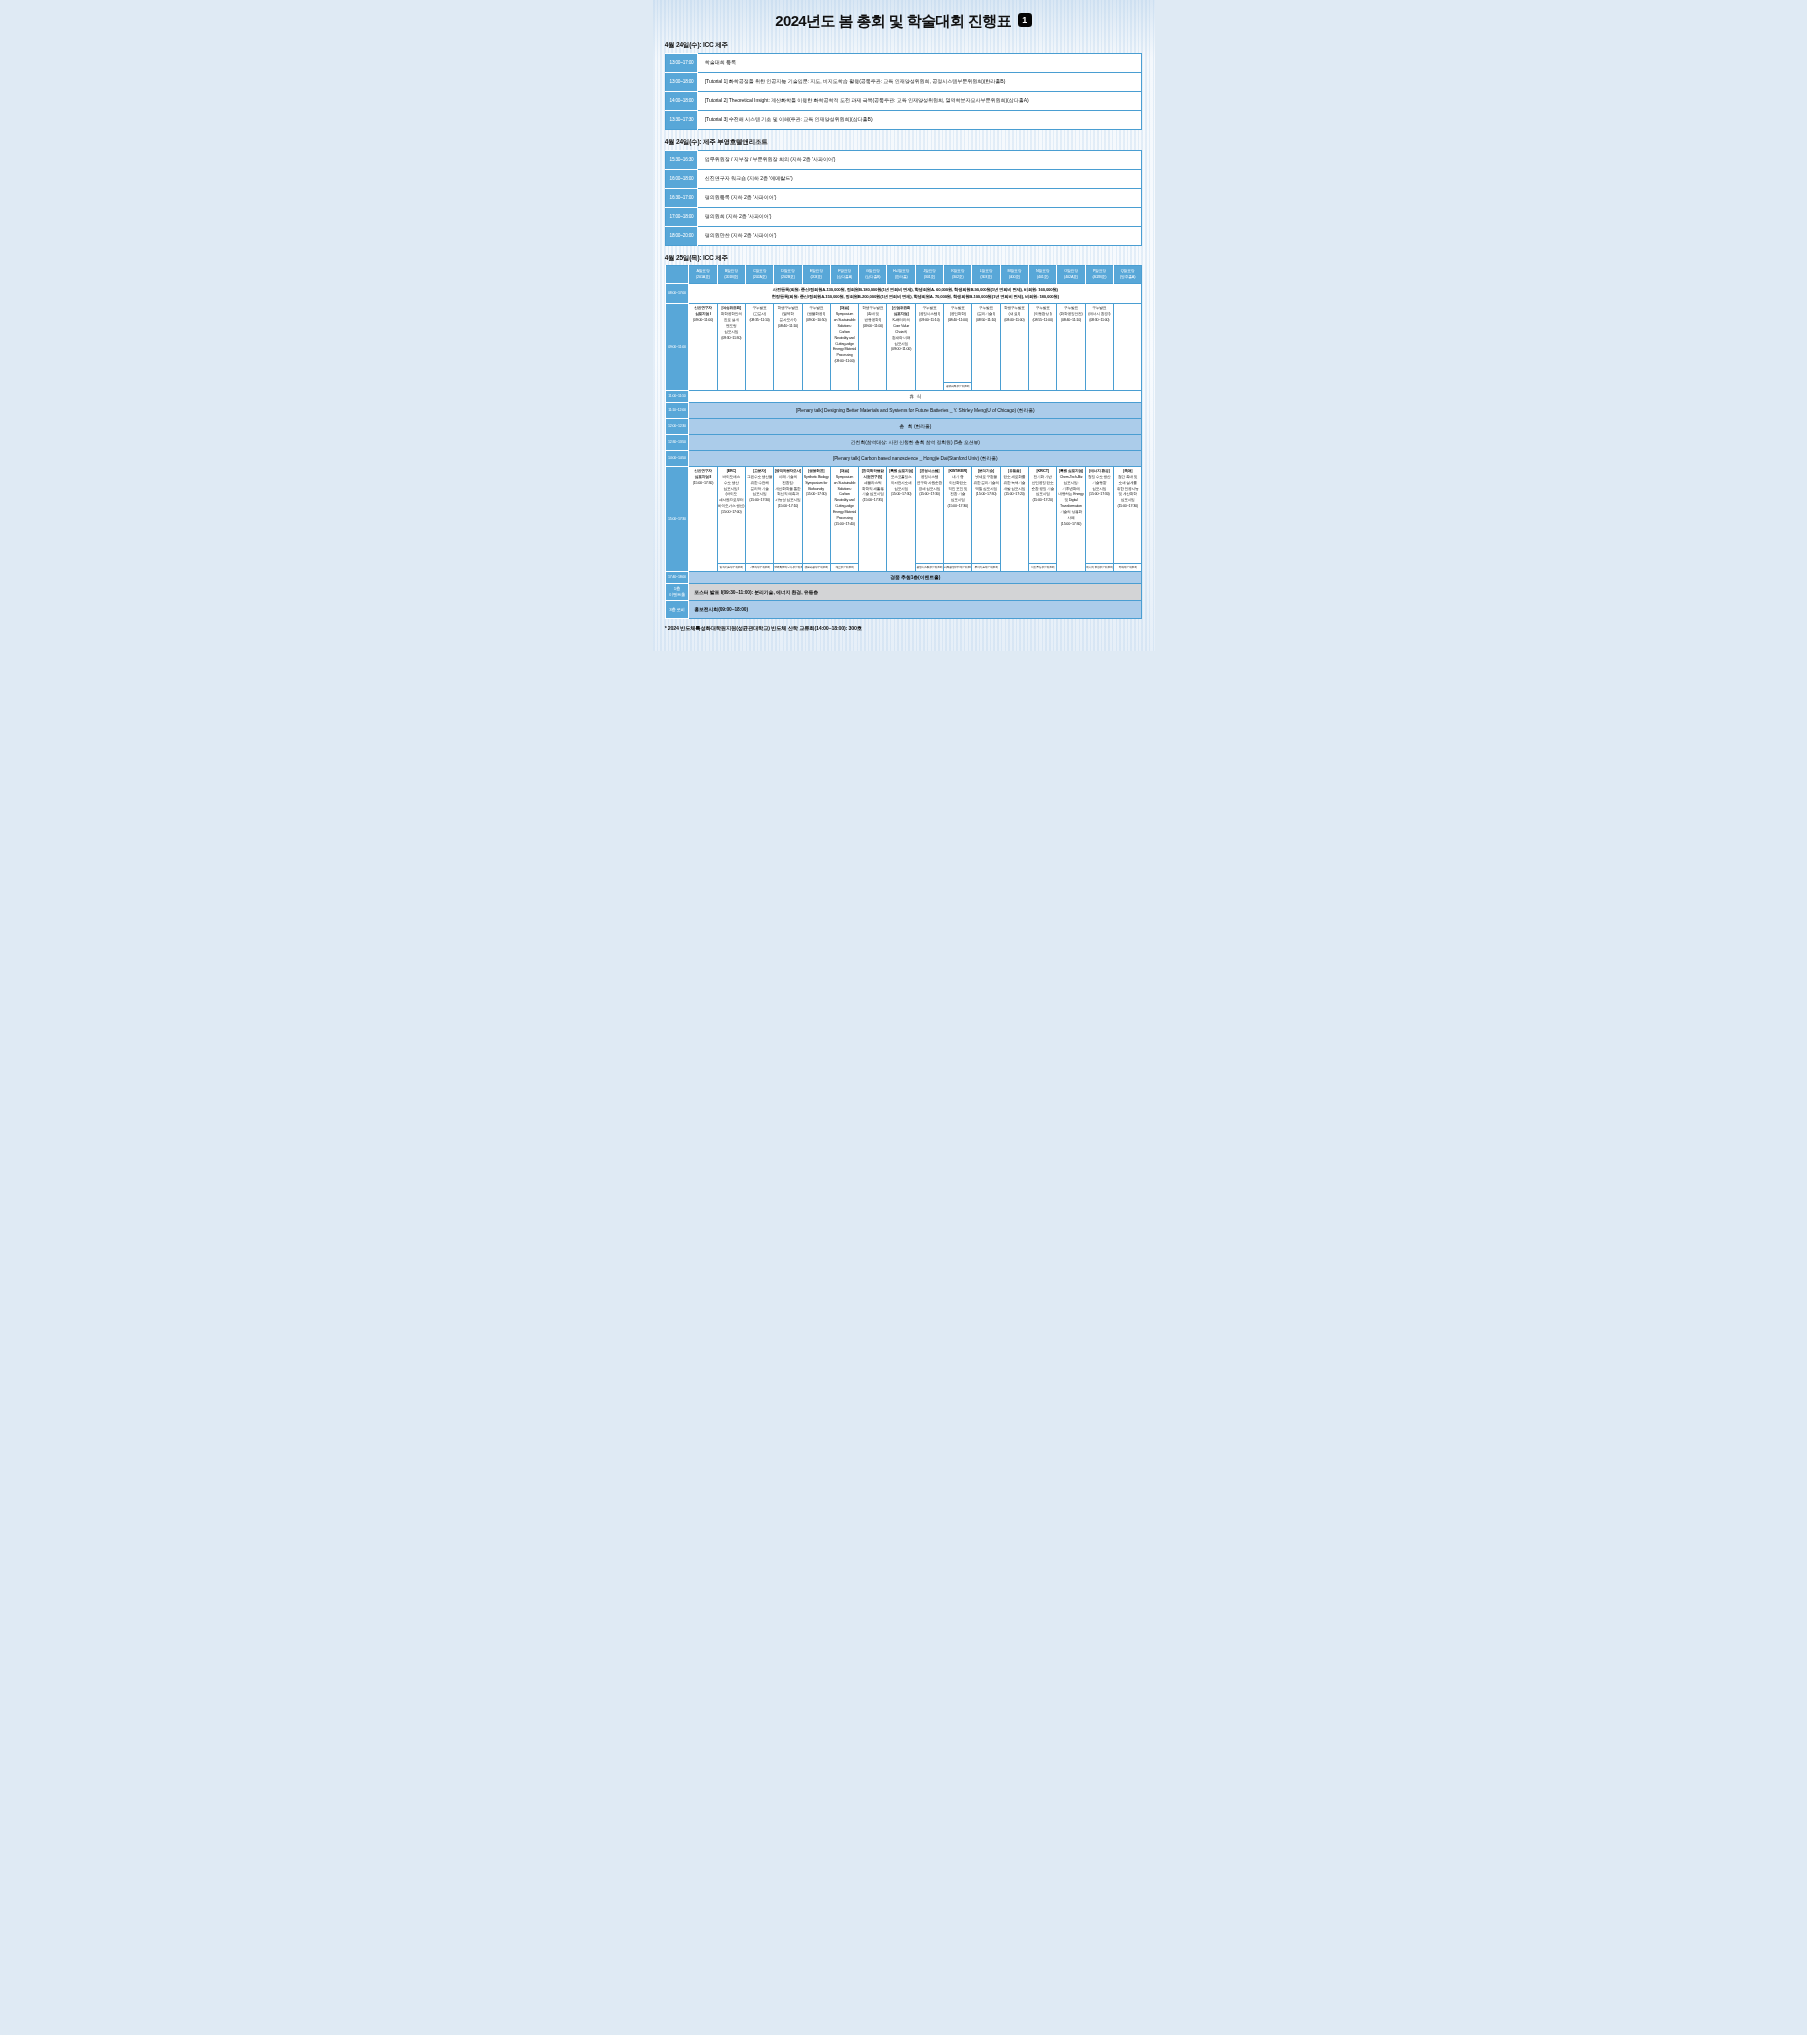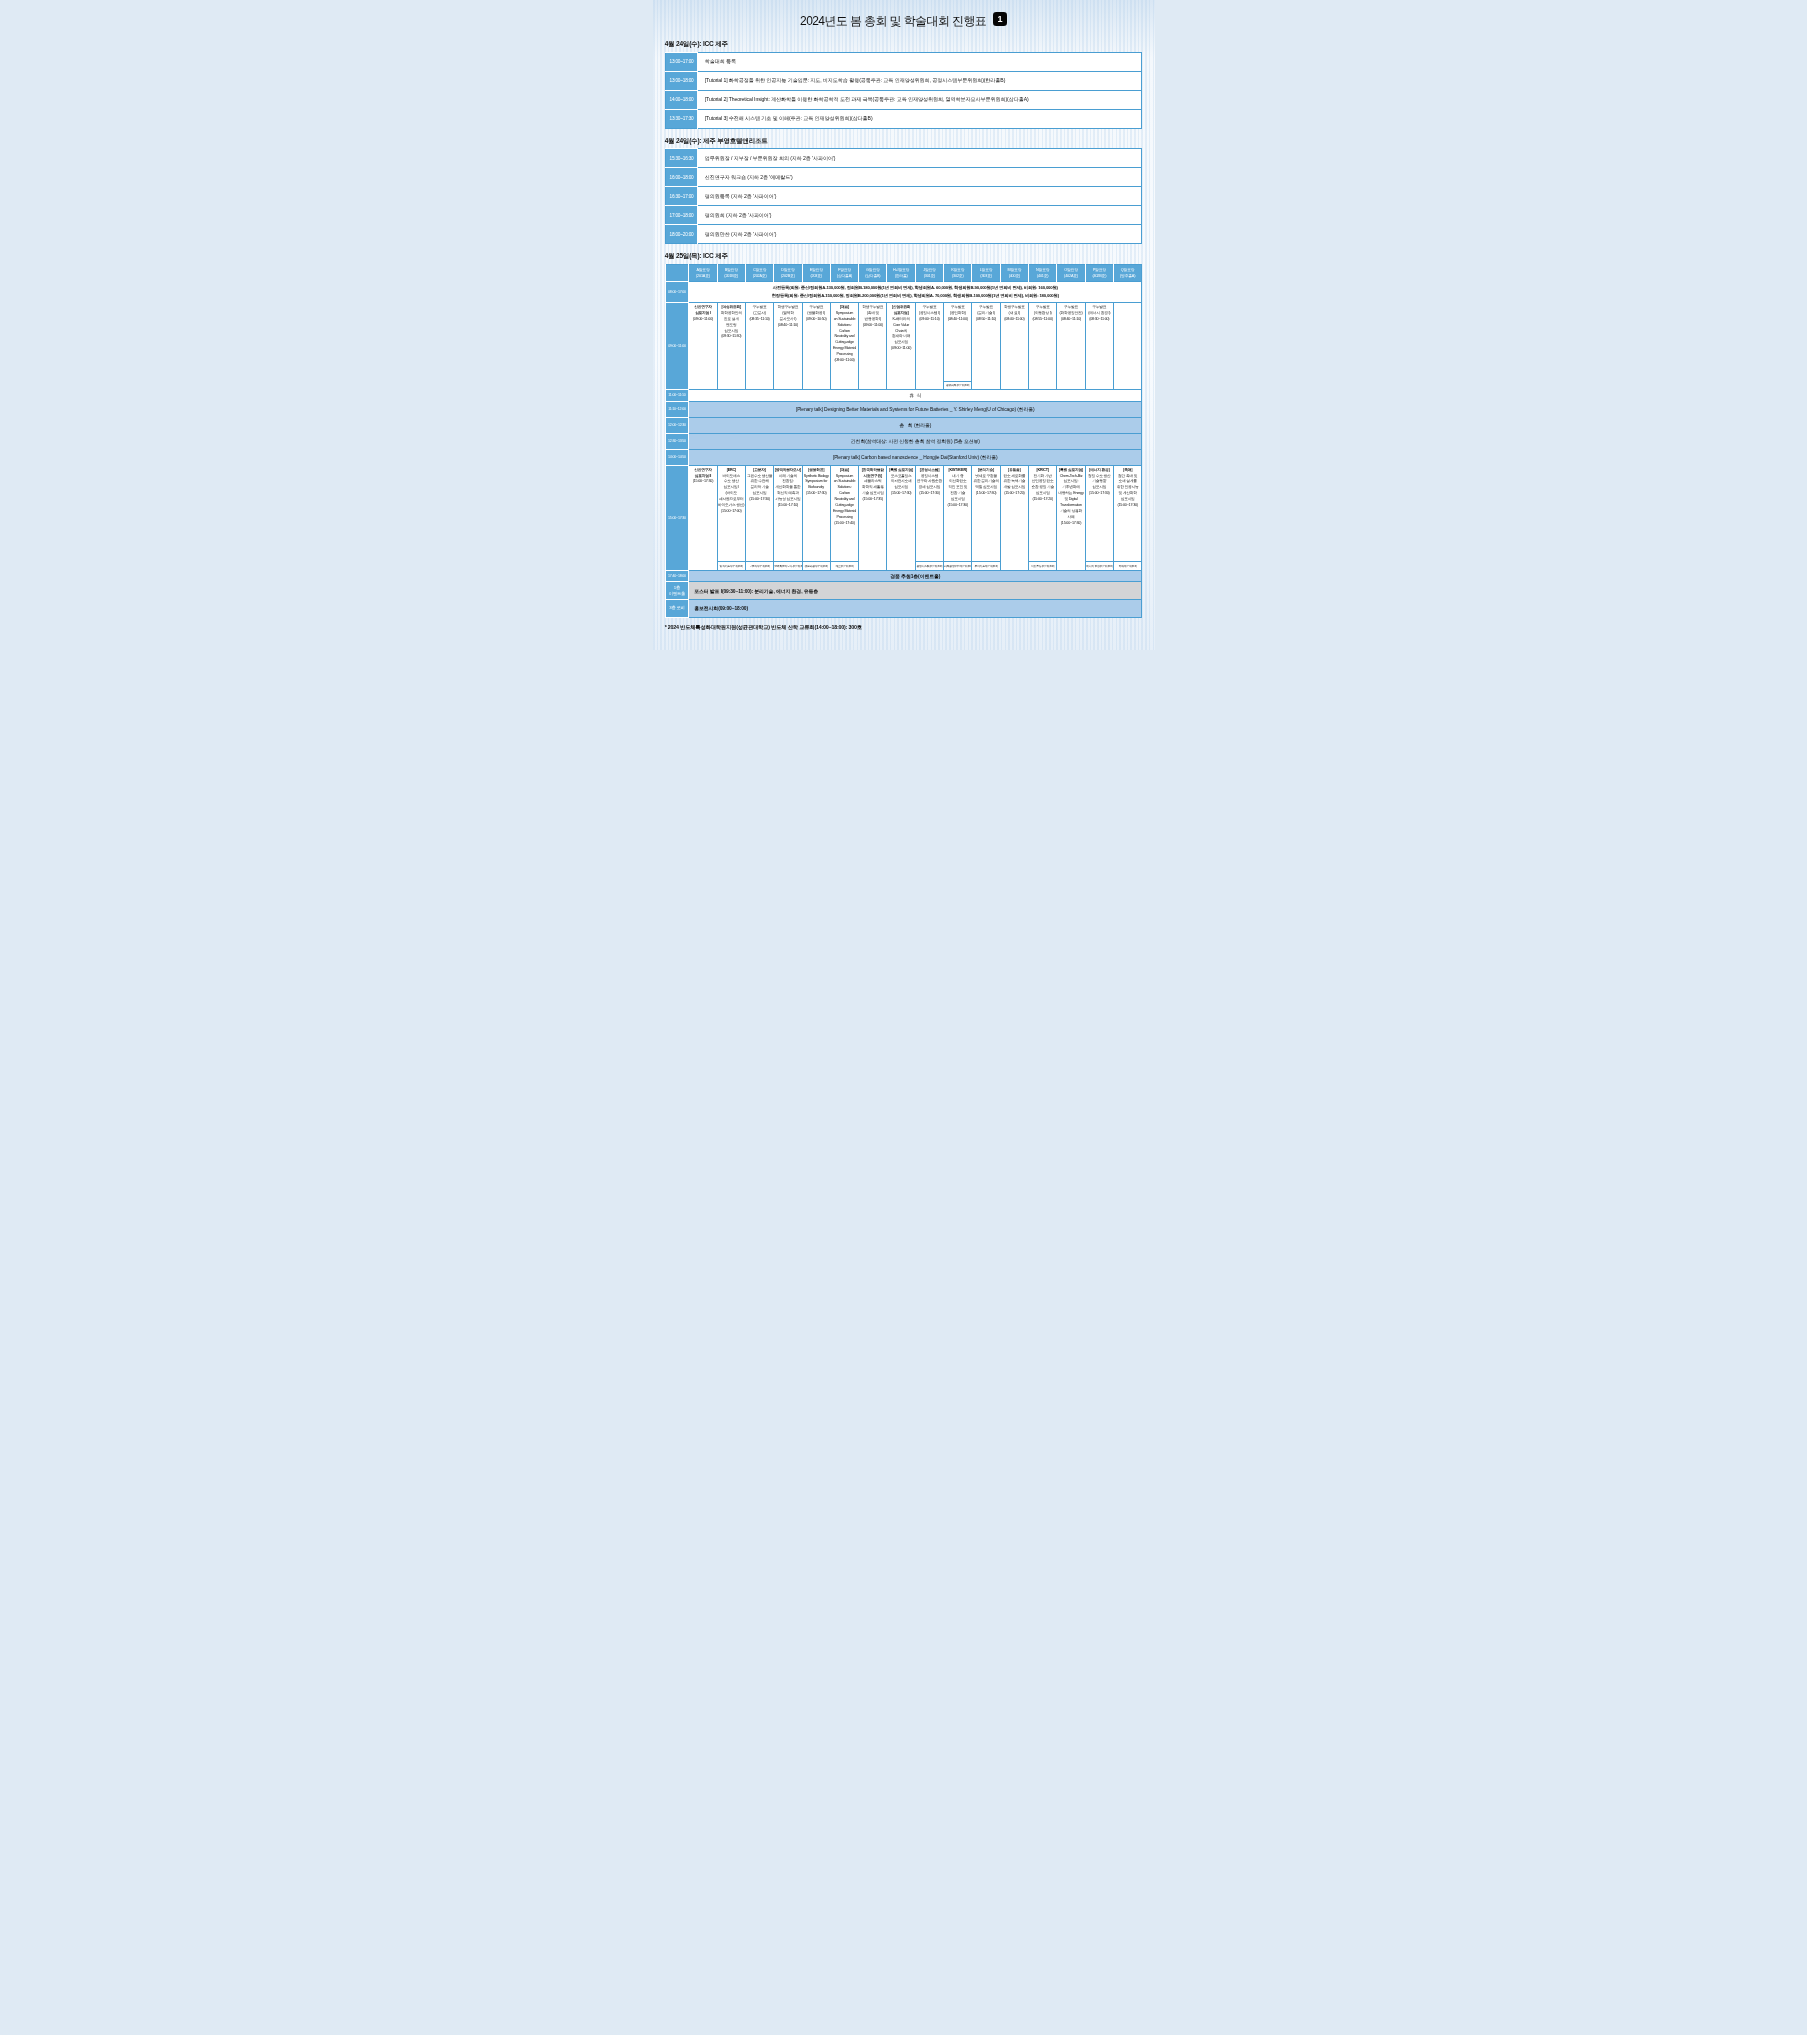--- a/index.html
+++ b/index.html
@@ -9,21 +9,21 @@
     background:#dfeaf4;
   }
   .page{
     width:502px;margin:0 auto;box-sizing:border-box;
     padding:10.6px 12.2px 19px;
     background:
       repeating-linear-gradient(90deg, rgba(176,205,233,.28) 0 1.6px, rgba(255,255,255,0) 1.6px 3.7px),
       linear-gradient(180deg,#d9e7f4 0%,#f4f8fc 9%,#f8fbfe 55%,#e6eff8 100%);
   }
   .title-wrap{text-align:center;margin:1.6px 0 9.8px;}
-  .page-title{display:inline;font-size:12px;font-weight:400;letter-spacing:-0.6px;}
+  .page-title{display:inline;font-size:15px;font-weight:700;letter-spacing:-0.6px;}
   .badge{display:inline-block;width:14px;height:14px;background:#050505;color:#fff;border-radius:3.3px;
     font-size:9px;line-height:14px;text-align:center;vertical-align:2.8px;margin-left:4.9px;font-weight:700;}
   .sec-heading{font-size:6.5px;font-weight:800;letter-spacing:-0.2px;margin:8.1px 0 2.8px;}
   table{width:100%;border-collapse:collapse;table-layout:fixed;background:#fff;}
   
   .sched{border:1.6px solid #4a9ed2;}
   .sched td{border-top:1.2px solid #4a9ed2;font-size:5.1px;letter-spacing:-0.1px;
     padding:4.1px 3.3px 4.1px 6.5px;height:9.8px;}
   .sched td.time{width:30px;background:#58a7d8;color:#fff;text-align:center;font-size:4.7px;
     letter-spacing:-0.2px;padding:4.1px 0.8px;border-top:1.2px solid #fff;border-right:1.2px solid #fff;}

